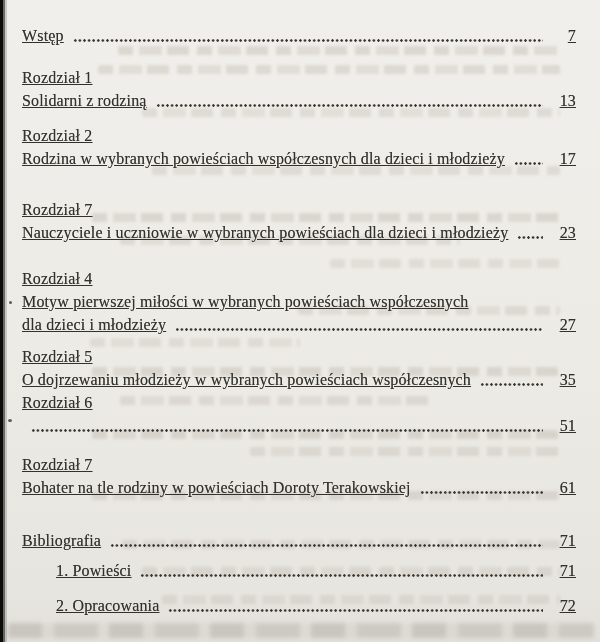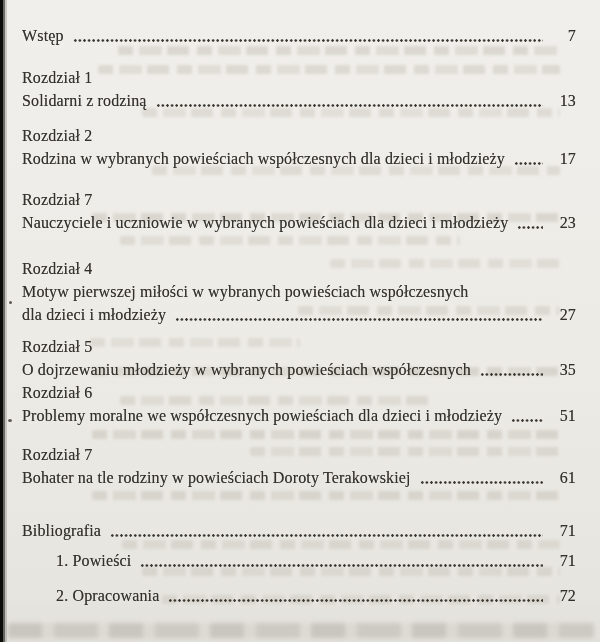--- a/index.html
+++ b/index.html
@@ -33,20 +33,21 @@
     background:repeating-linear-gradient(90deg,
       rgba(155,151,141,.6) 0 34px, rgba(190,186,176,.35) 34px 46px,
       rgba(160,156,146,.55) 46px 90px, rgba(196,192,182,.3) 90px 101px);
   }
   
   .toc {
     position:relative; z-index:2;
     padding:24px 24px 0 22px;
     font-size:16px; line-height:23px; letter-spacing:.15px;
     text-shadow:0 0 .6px rgba(51,49,44,.55);
+    text-decoration:underline;
   }
   .row { display:flex; align-items:baseline; }
   .title { white-space:nowrap; }
   .leader {
     flex:1 1 auto; min-width:12px; align-self:stretch; margin:0 7px 0 9px;
     background-image:radial-gradient(circle,#3b3831 1.1px,transparent 1.45px);
     background-size:4.6px 5px; background-repeat:repeat-x;
     background-position:left calc(100% - 4px);
   }
   .page-num { flex:0 0 auto; min-width:26px; text-align:right; white-space:nowrap; }
@@ -93,21 +94,21 @@
 
     <div class="entry" style="margin-bottom:12px">
       <div class="chapter">Rozdział 1</div>
       <div class="row">
         <span class="title">Solidarni z rodziną</span>
         <span class="leader"></span>
         <span class="page-num">13</span>
       </div>
     </div>
 
-    <div class="entry" style="margin-bottom:18px">
+    <div class="entry" style="margin-bottom:28px">
       <div class="chapter">Rozdział 2</div>
       <div class="row">
         <span class="title">Rodzina w wybranych powieściach współczesnych dla dzieci i młodzieży</span>
         <span class="leader"></span>
         <span class="page-num">17</span>
       </div>
     </div>
 
     <div class="entry" style="margin-bottom:23px">
       <div class="chapter">Rozdział 7</div>
@@ -133,21 +134,20 @@
       <div class="row">
         <span class="title">O dojrzewaniu młodzieży w wybranych powieściach współczesnych</span>
         <span class="leader"></span>
         <span class="page-num">35</span>
       </div>
     </div>
 
     <div class="entry" style="margin-bottom:16px">
       <div class="chapter">Rozdział 6</div>
       <div class="row">
-        <span class="title">Problemy moralne we współczesnych powieściach dla dzieci i młodzieży</span>
         <span class="leader"></span>
         <span class="page-num">51</span>
       </div>
     </div>
 
     <div class="entry" style="margin-bottom:30px">
       <div class="chapter">Rozdział 7</div>
       <div class="row">
         <span class="title">Bohater na tle rodziny w powieściach Doroty Terakowskiej</span>
         <span class="leader"></span>

